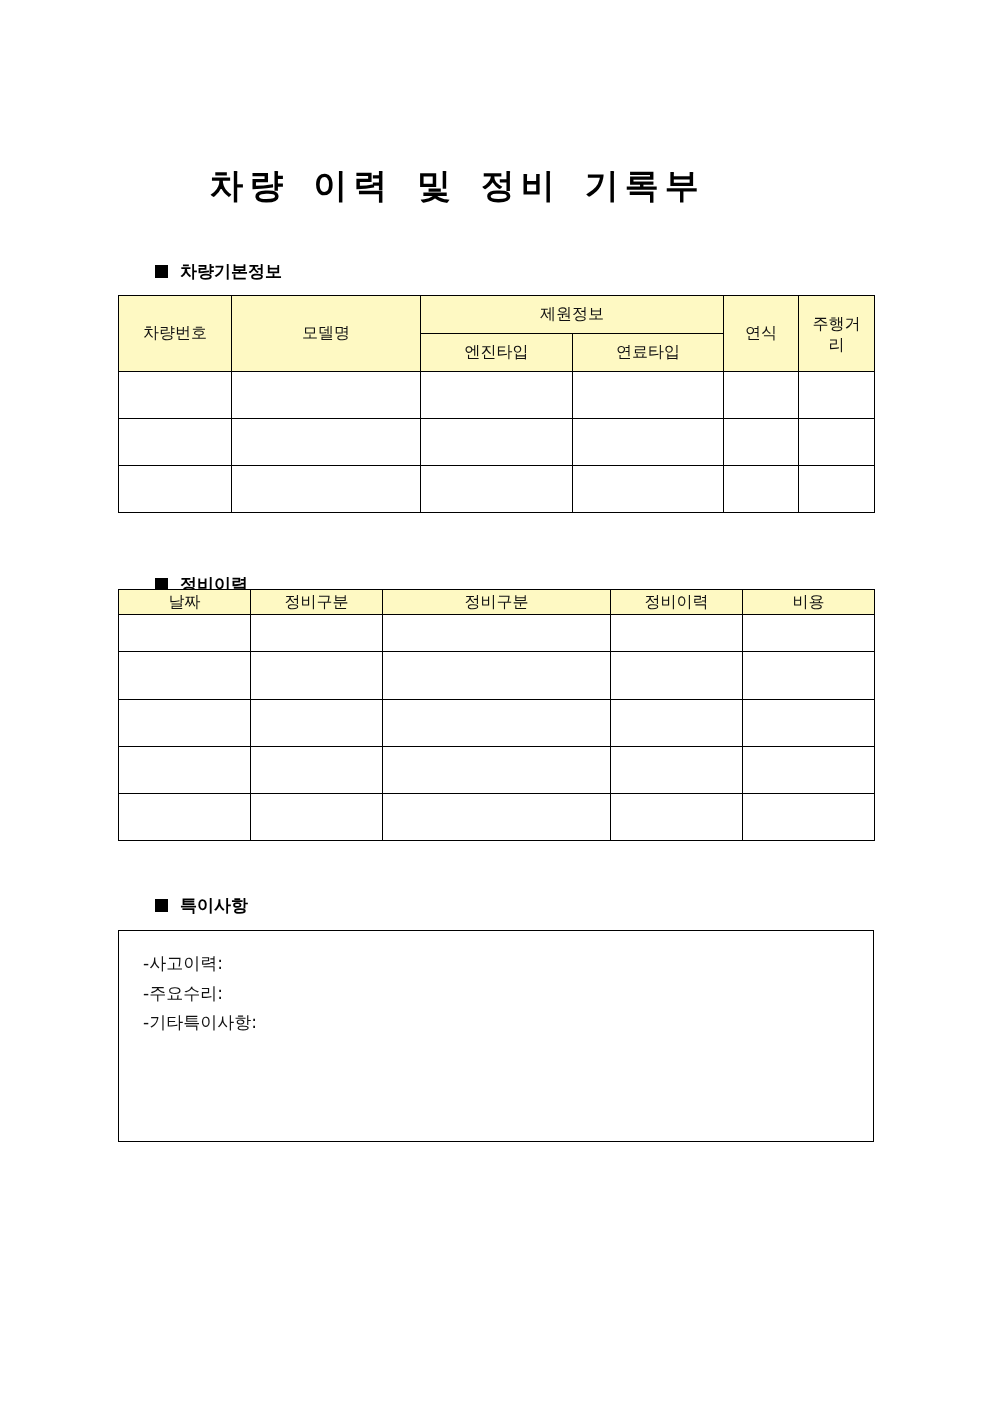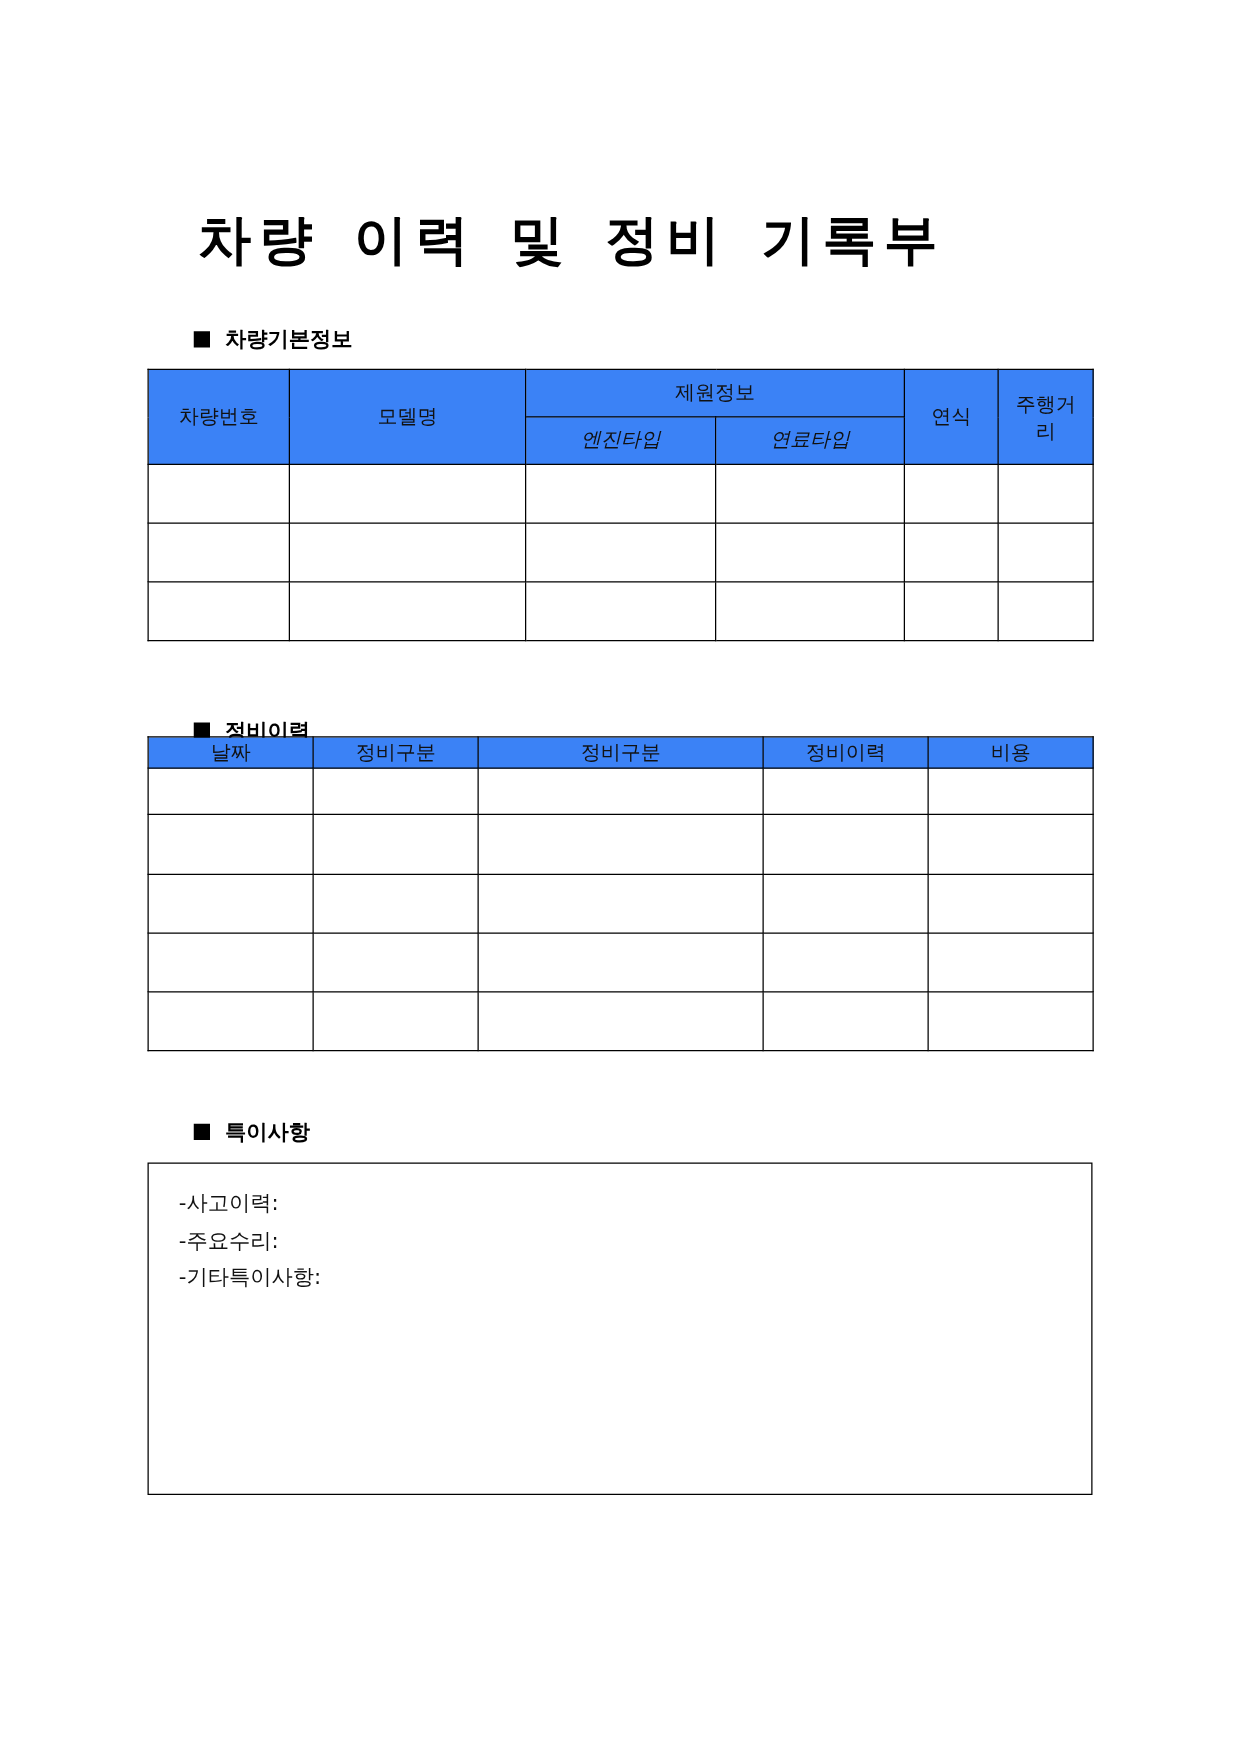--- a/index.html
+++ b/index.html
@@ -1,24 +1,24 @@
 <!DOCTYPE html>
 <html><head>
   <meta charset="utf-8">
   <style>
     html, body { margin: 0; padding: 0; background: #ffffff; }
     body { width: 992px; height: 1403px; position: relative; font-family: "DejaVu Sans", "Liberation Sans", sans-serif; color: #111; overflow: hidden; }
-    .page-title { position: absolute; left: 0; top: 163px; width: 914px; text-align: center; font-size: 43px; font-weight: bold; letter-spacing: 6px; word-spacing: 6px; color: #000; }
+    .page-title { position: absolute; left: 0; top: 163px; width: 914px; text-align: center; font-size: 34px; font-weight: bold; letter-spacing: 6px; word-spacing: 6px; color: #000; }
     .section-title { position: absolute; left: 119px; font-size: 17px; font-weight: bold; color: #000; display: flex; align-items: center; padding-left: 36px; }
     .section-title .sq { display: inline-block; width: 13px; height: 13px; background: #000; margin-right: 12px; }
     table.grid { position: absolute; border-collapse: collapse; table-layout: fixed; }
     table.grid td, table.grid th { border: 1.5px solid #000; padding: 0; text-align: center; vertical-align: middle; font-weight: normal; font-size: 16px; color: #111; }
-    table.grid th { background: #3b82f6; }
+    table.grid th { background: #fef9c3; }
     table.grid td { background: #fff; }
-    .notes-box { position: absolute; left: 118px; top: 930px; width: 756px; height: 266px; border: 1.5px solid #000; box-sizing: border-box; padding: 18px 0 0 24px; font-size: 17px; line-height: 29.5px; color: #111; }
+    .notes-box { position: absolute; left: 118px; top: 930px; width: 756px; height: 212px; border: 1.5px solid #000; box-sizing: border-box; padding: 18px 0 0 24px; font-size: 17px; line-height: 29.5px; color: #111; }
     .notes-line { display: block; }
   </style>
 </head>
 <body>
 
 <div class="page-title">차량 이력 및 정비 기록부</div>
 
 <div class="section-title" style="top:260px;">
   <span class="sq"></span>
   <span>차량기본정보</span>
@@ -34,21 +34,21 @@
       <col style="width:76px">
   </colgroup>
   <tbody>
       <tr style="height:38px;">
     <th rowspan="2">차량번호</th>
     <th rowspan="2">모델명</th>
     <th colspan="2">제원정보</th>
     <th rowspan="2">연식</th>
     <th rowspan="2" style="line-height:21px; padding:0 8px;">주행거리</th>
   </tr>
-  <tr style="height:38px;font-style:italic;">
+  <tr style="height:38px;">
     <th>엔진타입</th>
     <th>연료타입</th>
   </tr>
   <tr style="height:47px;">
     <td></td>
     <td></td>
     <td></td>
     <td></td>
     <td></td>
     <td></td>

